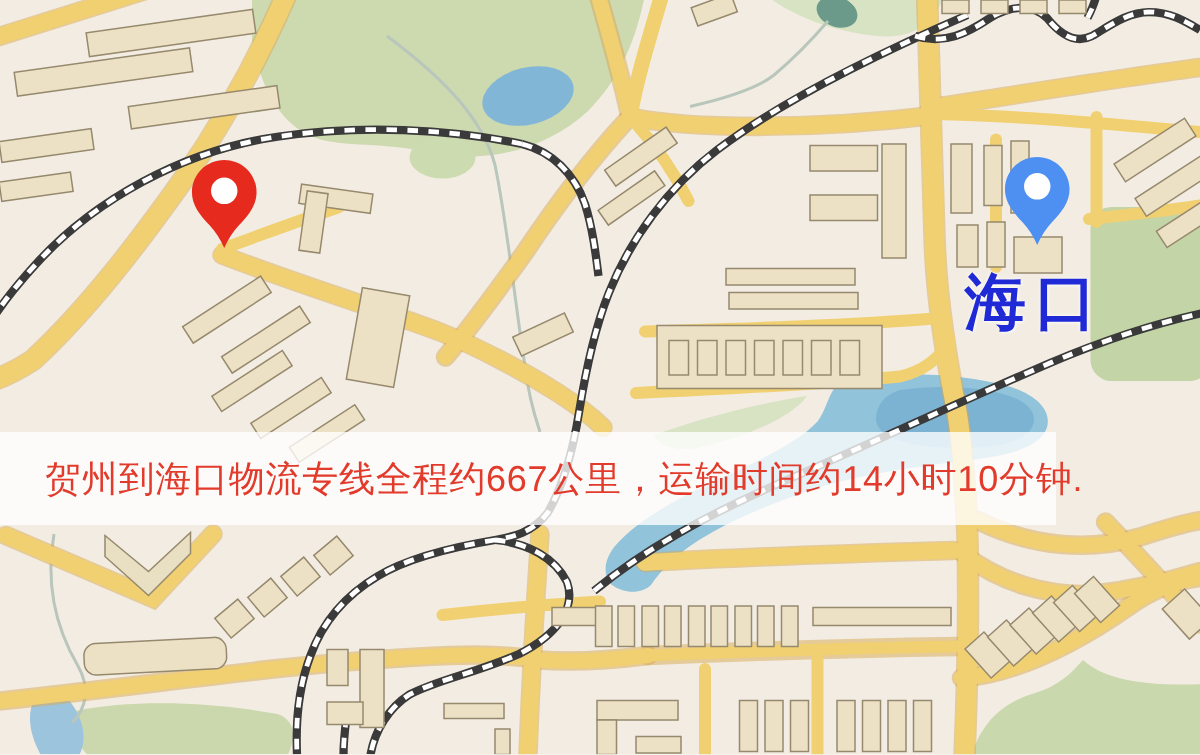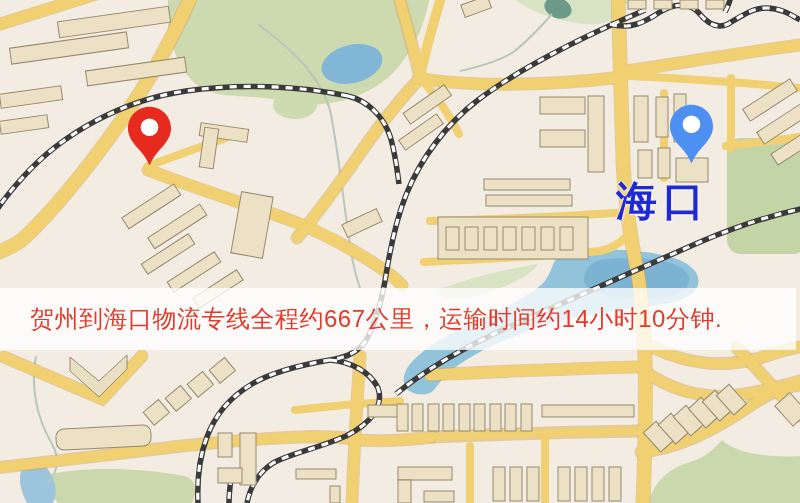--- a/index.html
+++ b/index.html
@@ -6,22 +6,22 @@
   body{width:800px;height:503px;overflow:hidden;font-family:"Liberation Sans","DejaVu Sans",sans-serif;}
   .stage{position:relative;width:800px;height:503px;background:var(--map-base,#f2ece2);overflow:hidden;}
   .map{position:absolute;left:0;top:0;filter:blur(.4px) saturate(.96);}
   .pin{position:absolute;width:47px;height:64px;}
   .pin svg{display:block;width:100%;height:100%;}
   .pin-origin{left:126px;top:104px;}
   .pin-dest{left:668px;top:102px;}
   .city-label{position:absolute;font-size:41px;font-weight:bold;letter-spacing:6px;line-height:1;
     text-shadow:0 0 3px rgba(255,255,255,.85),1px 1px 2px rgba(255,255,255,.6);white-space:nowrap;}
   .label-origin{left:88px;top:181px;color:var(--origin-red,#da251c);}
-  .label-dest{left:616px;top:181px;color:var(--destination-blue,#2029d6);}
-  .banner{position:absolute;left:0;top:288px;width:796px;height:62px;
+  .label-dest{left:643px;top:181px;color:var(--destination-blue,#2029d6);}
+  .banner{position:absolute;left:0;top:288px;width:704px;height:62px;
     background:var(--banner-bg,rgba(255,255,255,.78));display:flex;align-items:center;}
   .banner span{color:var(--banner-text,#e23a2b);font-size:24px;font-weight:500;letter-spacing:.5px;
     padding-left:30px;white-space:nowrap;}
 </style>
 </head>
 <body>
 
 <div class="stage">
 
   <svg class="map" width="800" height="503" viewBox="0 0 800 503">

